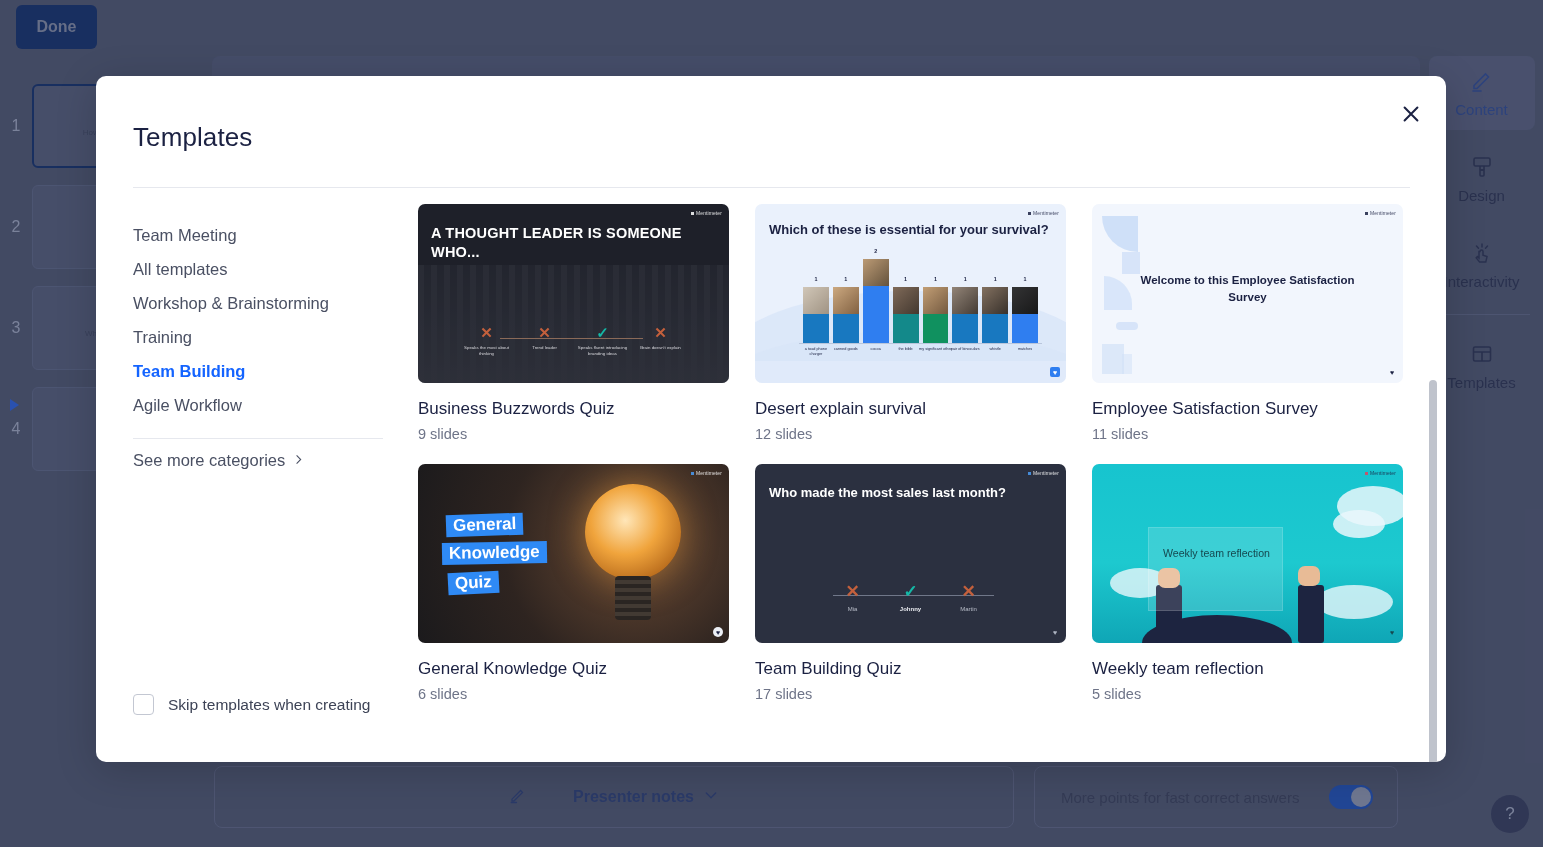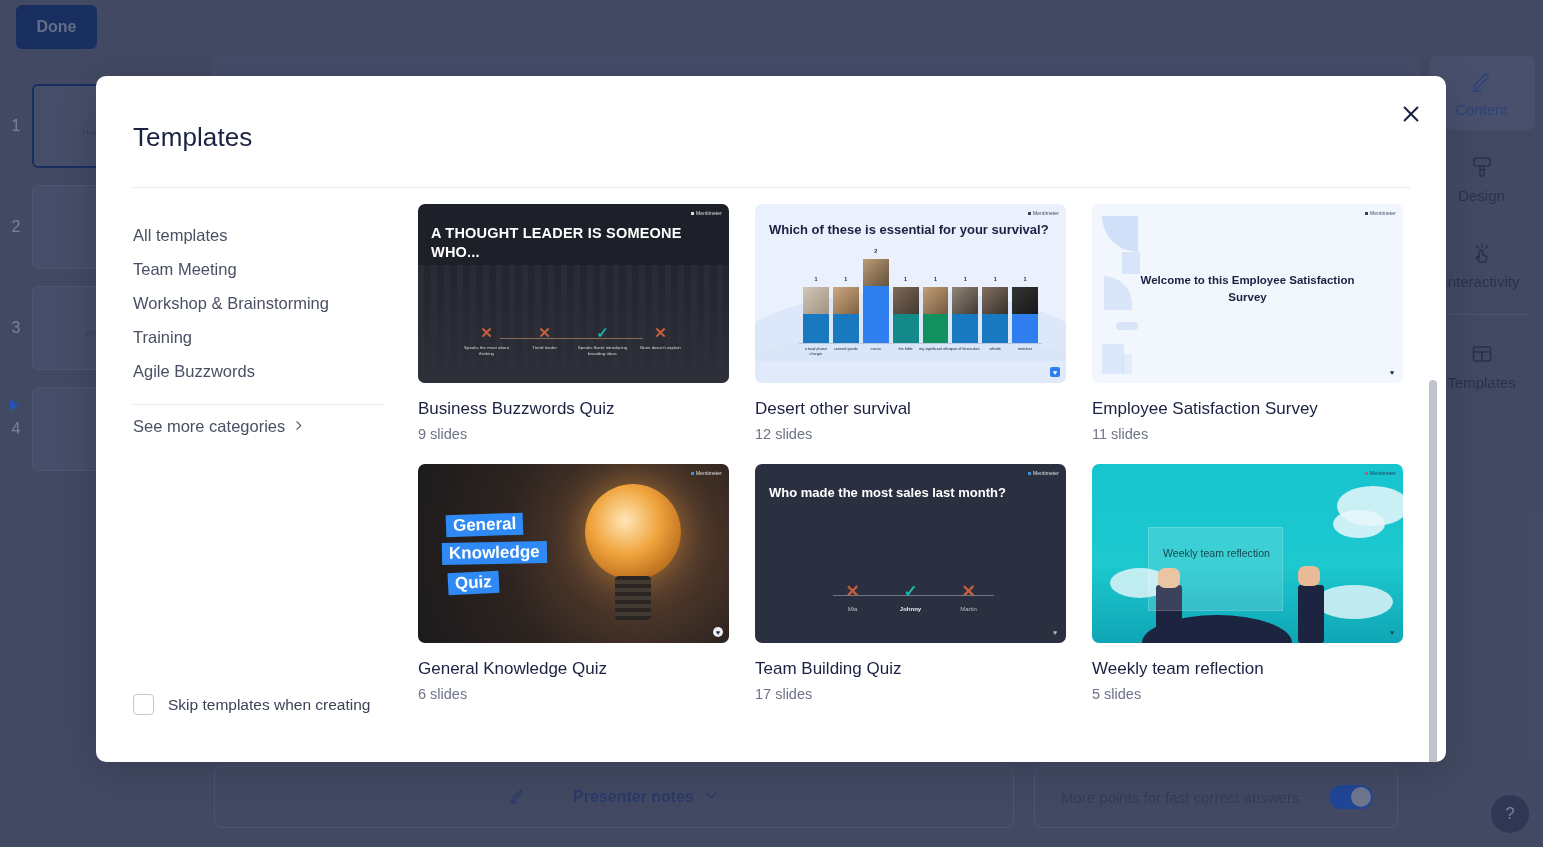--- a/index.html
+++ b/index.html
@@ -505,25 +505,26 @@
     <button id="modal-close">
       <svg width="22" height="22" viewBox="0 0 24 24" fill="none" stroke="currentColor" stroke-width="2.2" stroke-linecap="round">
         <path d="M5 5l14 14M19 5L5 19"></path>
       </svg>
     </button>
     <div id="modal-header-rule"></div>
 
     <div id="modal-body">
 
       <div id="category-sidebar">
+        <div class="category-item">Team Meeting</div>
         <div class="category-item">All templates</div>
-        <div class="category-item">Team Meeting</div>
         <div class="category-item">Workshop &amp; Brainstorming</div>
         <div class="category-item">Training</div>
-        <div class="category-item">Agile Buzzwords</div>
+        <div class="category-item active">Team Building</div>
+        <div class="category-item">Agile Workflow</div>
 
         <div id="category-divider"></div>
 
         <div id="see-more-categories">
           <span>See more categories</span>
           <span>
             <svg width="13" height="13" viewBox="0 0 24 24" fill="none" stroke="#4a5063" stroke-width="2" stroke-linecap="round">
               <path d="M9 5l7 7-7 7"></path>
             </svg>
           </span>
@@ -625,21 +626,21 @@
                   <div class="fill" style="height:29px;background:#2f7ef0"></div>
                   <div class="cap">matches</div>
                 </div>
               </div>
               <div class="mentimeter-mark" style="color:#1b2142">
                 <span class="mm-dot" style="background:#1b2142"></span>
                   <span>Mentimeter</span>
               </div>
               <div class="wm-badge" style="background:#2f7ef0;color:#fff;right:6px;bottom:6px">♥</div>
             </div>
-            <div class="template-name">Desert other survival</div>
+            <div class="template-name">Desert explain survival</div>
             <div class="template-slides">12 slides</div>
           </div>
 
           <div class="template-card">
             <div class="template-thumb t-employee">
               <div class="deco" style="left:10px;top:12px;width:36px;height:36px;border-radius:0 0 0 36px"></div>
               <div class="deco" style="left:30px;top:48px;width:18px;height:22px;opacity:.8"></div>
               <div class="deco" style="left:12px;top:72px;width:28px;height:34px;border-radius:0 28px 0 0;opacity:.7"></div>
               <div class="deco" style="left:24px;top:118px;width:22px;height:8px;border-radius:4px;opacity:.8"></div>
               <div class="deco" style="left:10px;top:140px;width:22px;height:30px;opacity:.65"></div>

